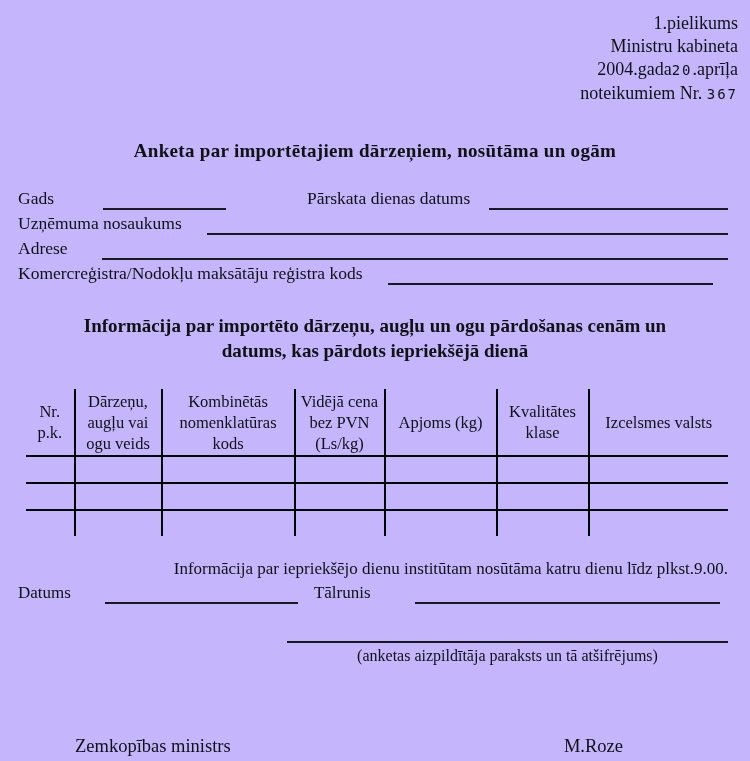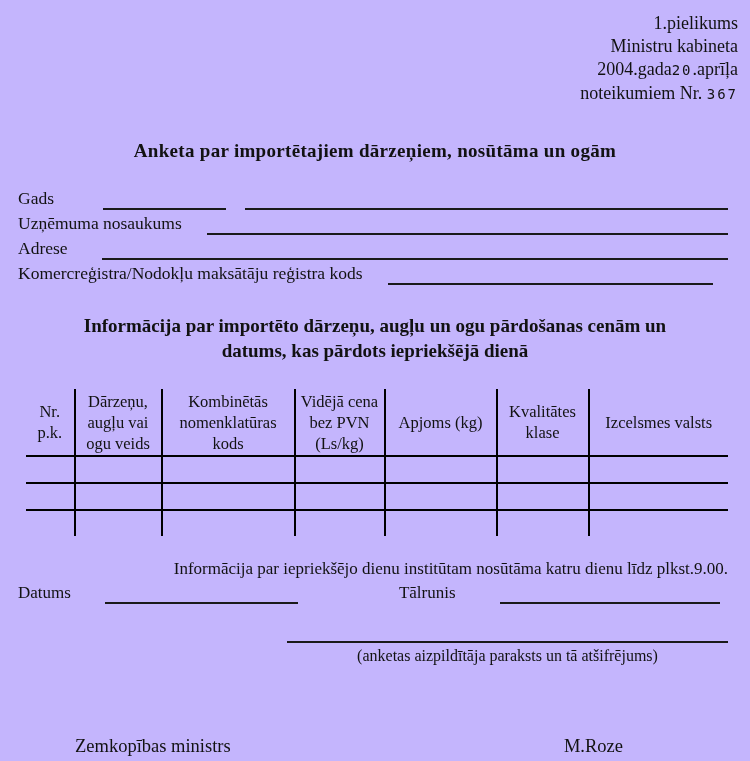--- a/index.html
+++ b/index.html
@@ -125,20 +125,21 @@
     <div><span>2004.gada</span><span class="typed">20</span><span>.aprīļa</span></div>
     <div><span>noteikumiem Nr.</span>&nbsp;<span class="typed">367</span></div>
   </div>
 
   <div class="doc-title">Anketa par importētajiem dārzeņiem, nosūtāma un ogām</div>
 
   <div class="fields">
     <div class="frow">
       <span class="lbl">Gads</span>
       <span class="fline" style="width:123px; margin-left:33px;"></span>
+      <span class="lbl" style="margin-left:65px;">Pārskata dienas datums</span>
       <span class="fline grow" style="margin-left:3px;"></span>
     </div>
     <div class="frow">
       <span class="lbl">Uzņēmuma nosaukums</span>
       <span class="fline grow" style="margin-left:9px;"></span>
     </div>
     <div class="frow">
       <span class="lbl">Adrese</span>
       <span class="fline grow" style="margin-left:18px;"></span>
     </div>
@@ -203,21 +204,21 @@
           <td></td>
       </tr>
     </tbody>
   </table>
 
   <div class="notes">
     <div class="note-line">Informācija par iepriekšējo dienu institūtam nosūtāma katru dienu līdz plkst.9.00.</div>
     <div class="frow">
       <span class="lbl">Datums</span>
       <span class="fline" style="width:193px; margin-left:18px;"></span>
-      <span class="lbl" style="margin-left:85px;">Tālrunis</span>
+      <span class="lbl" style="">Tālrunis</span>
       <span class="fline grow" style="margin-left:28px; margin-right:8px;"></span>
     </div>
   </div>
 
   <div class="sig-block">
     <div class="sig-line"></div>
     <div class="sig-caption">(anketas aizpildītāja paraksts un tā atšifrējums)</div>
   </div>
 
   <div class="signoff">

